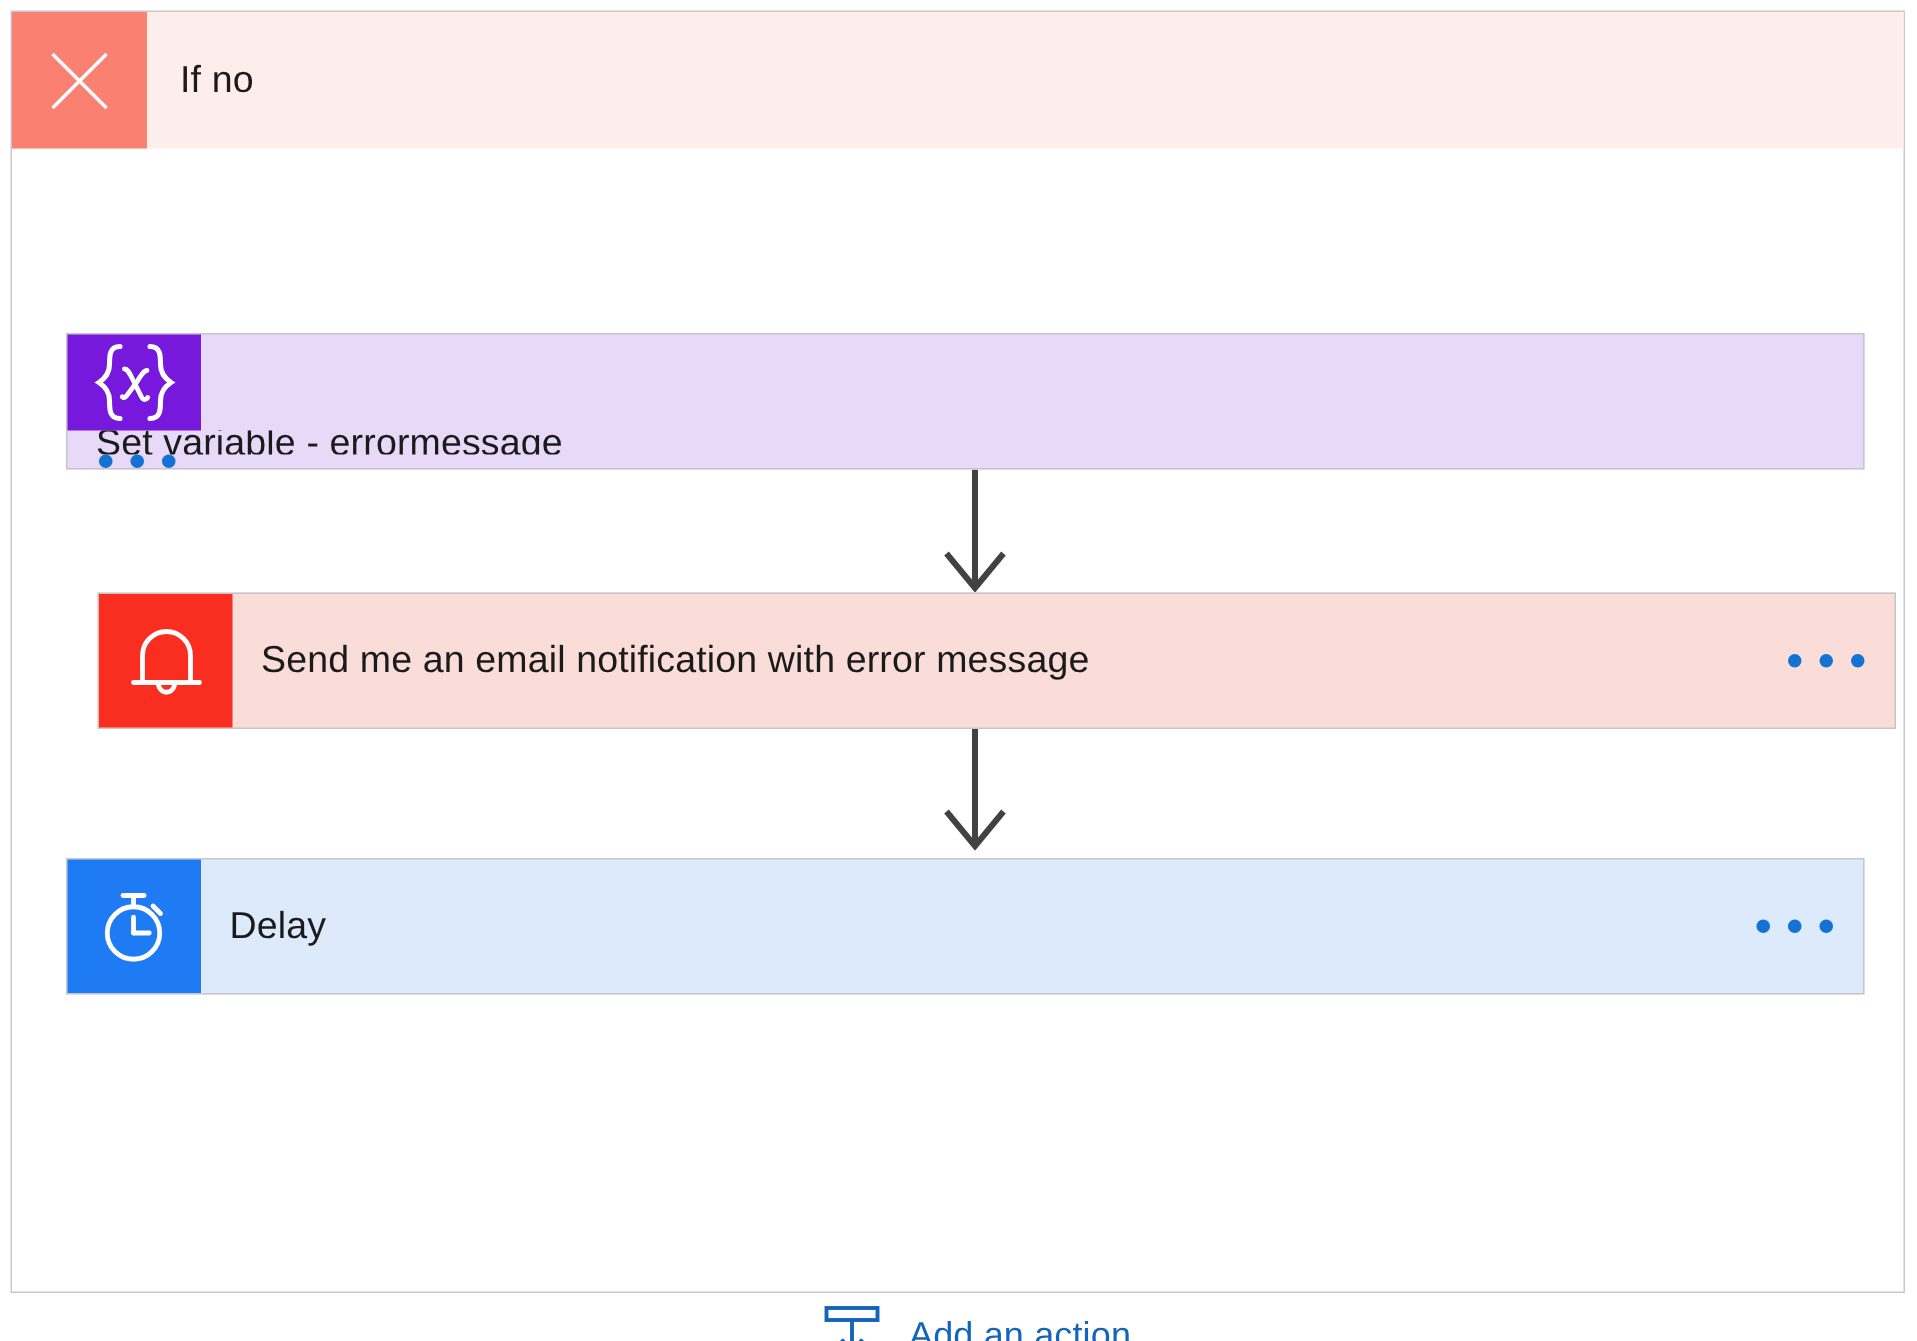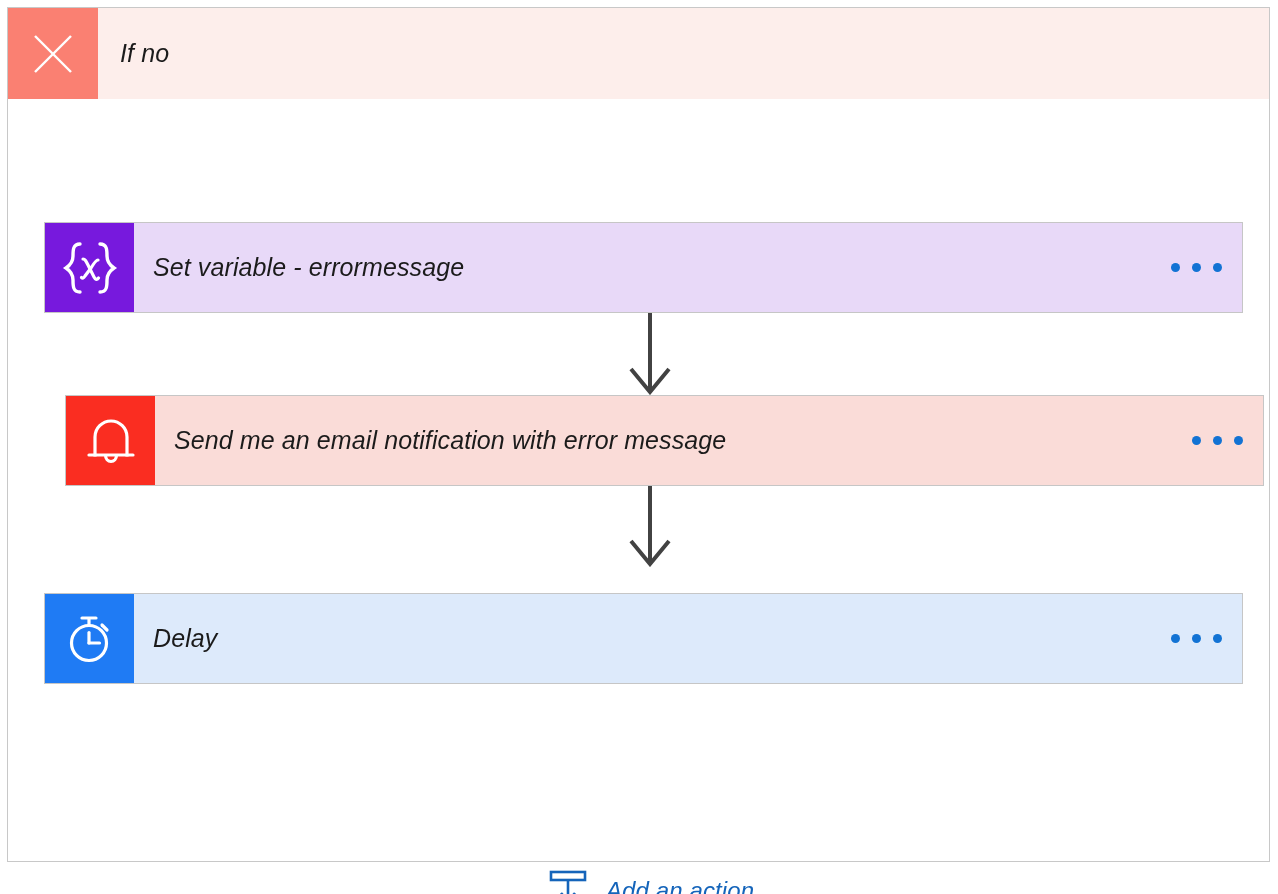--- a/index.html
+++ b/index.html
@@ -19,21 +19,20 @@
   
   .scope-container {
     position: absolute;
     left: 7px;
     top: 7px;
     width: 1263px;
     height: 855px;
     box-sizing: border-box;
     border: 1px solid #c8c8c8;
     background: #ffffff;
-    font-style: italic;
   }
 
   
   .scope-header {
     position: absolute;
     left: 0;
     top: 0;
     width: 1261px;
     height: 91px;
     background: #fdeeeb;
@@ -106,25 +105,25 @@
     gap: 12px;
     cursor: pointer;
   }
   .card-menu .dot {
     width: 9px;
     height: 9px;
     border-radius: 50%;
     background: #1273d4;
   }
 
-  .card.card-setvar   { top: 123px; background: #e8d9f8; }
+  .card.card-setvar   { top: 123px; background: #e8d9f8; flex-direction: column; }
   .card.card-setvar  .card-icon { background: #7719dd; }
   .card.card-notify   { top: 296px; background: #fadcd8; margin-left: 21px; }
   .card.card-notify  .card-icon { background: #fa2d21; }
-  .card.card-delay    { top: 494px; background: #ddeafb; }
+  .card.card-delay    { top: 473px; background: #ddeafb; }
   .card.card-delay   .card-icon { background: #1f7bf4; }
 
   
   .connector {
     position: absolute;
     left: 612px;
     width: 60px;
   }
   .connector.conn-1 { top: 214px; height: 82px; }
   .connector.conn-2 { top: 387px; height: 81px; }

